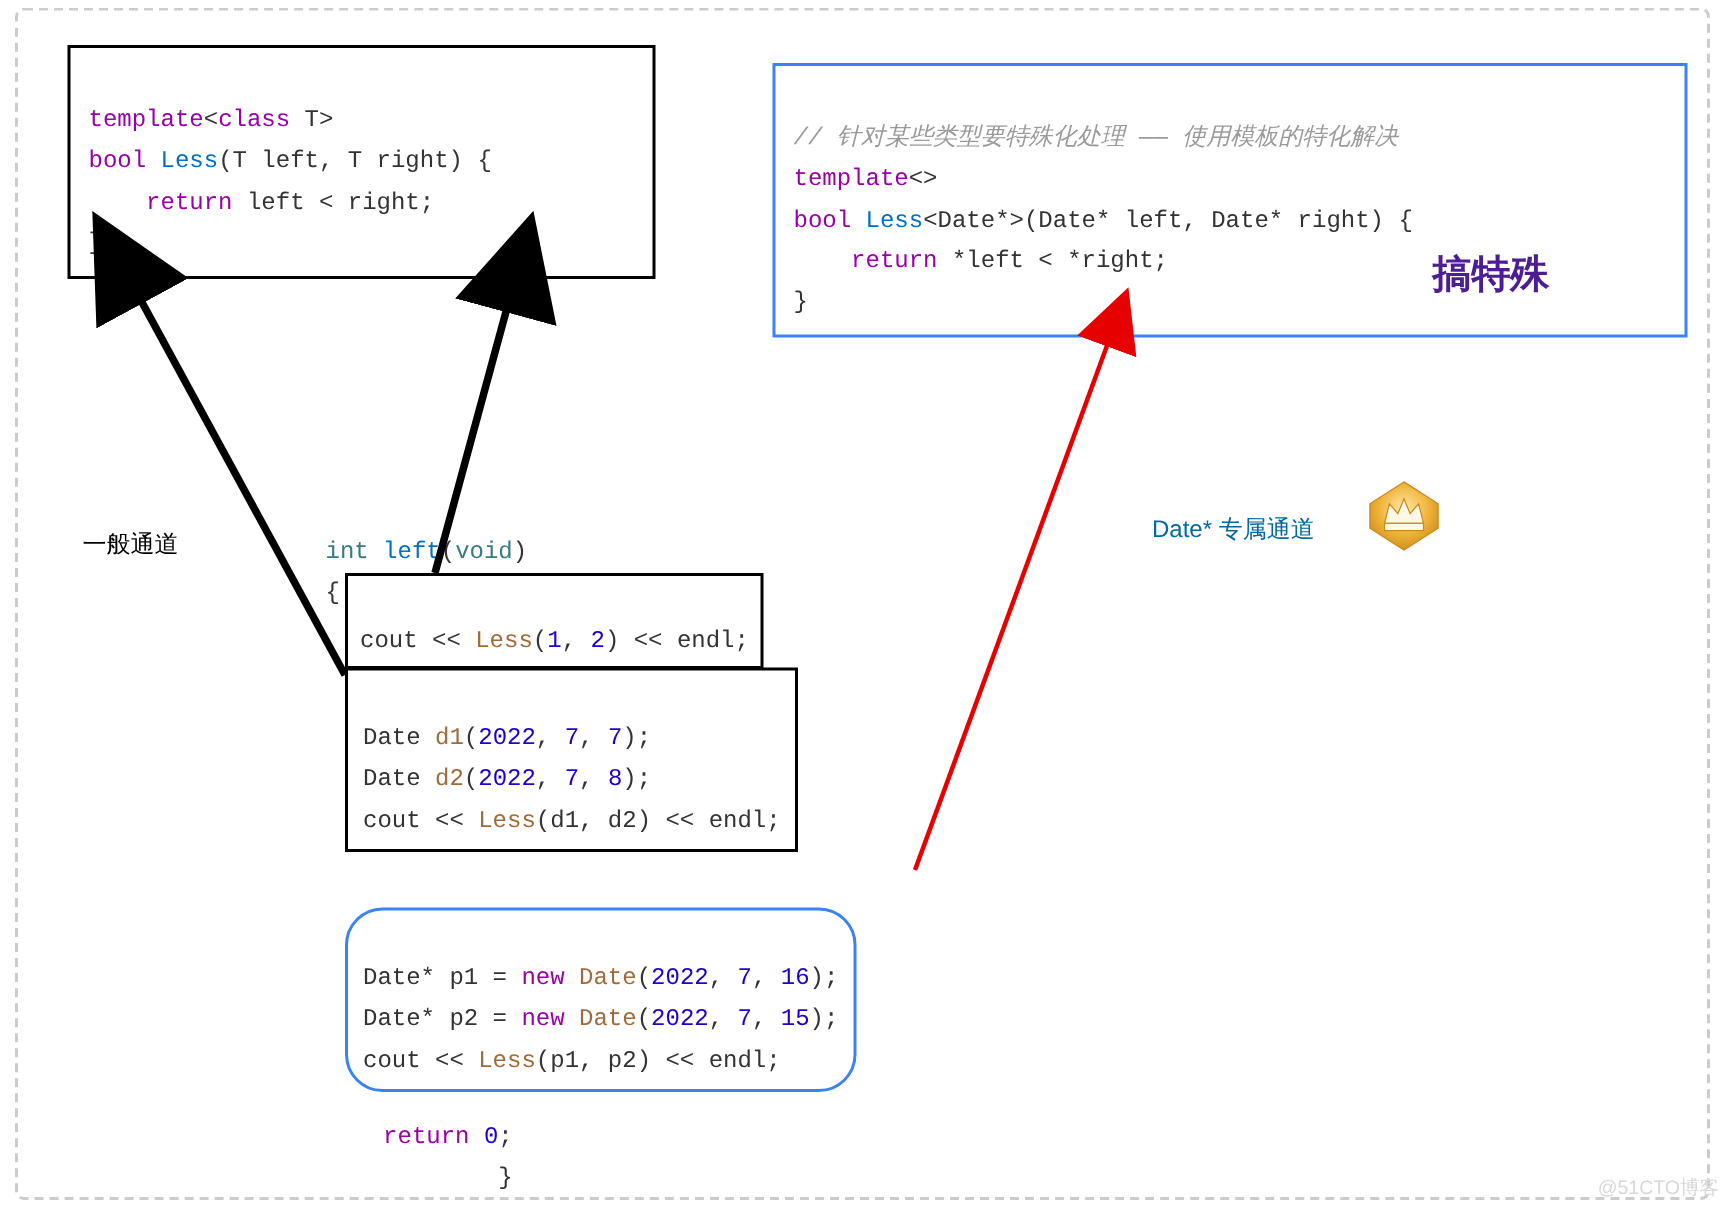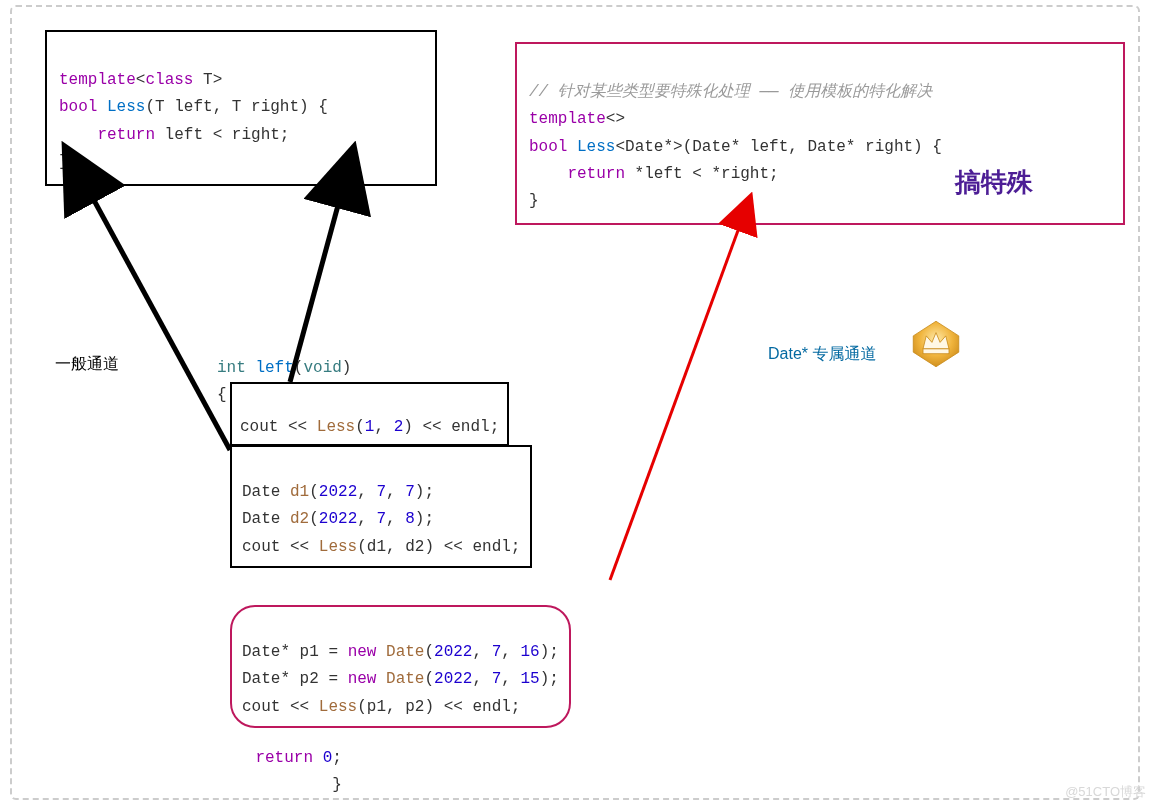--- a/index.html
+++ b/index.html
@@ -22,21 +22,21 @@
     height: 795px;
     border: 2px dashed #ccc;
     border-radius: 6px;
   }
   .box {
     position: absolute;
     padding: 8px 12px;
     white-space: pre;
   }
   .black-border { border: 2px solid #000; }
-  .red-border { border: 2px solid #be185d; }
+  .red-border { border: 2px solid #3b82f6; }
   .kw-purple { color: #9a00a8; }
   .kw-blue { color: #006fc5; }
   .kw-teal { color: #377c80; }
   .kw-brown { color: #a06b3b; }
   .comment { color: #9a9a9a; font-style: italic; }
   .plain { color: #333; }
   .num { color: #1c00cf; }
   .label { font-family: "Microsoft YaHei", sans-serif; font-size: 16px; position: absolute; }
   .big-label { font-family: "SimHei", "Microsoft YaHei", sans-serif; font-size: 26px; font-weight: 700; color: #4c1d95; }
   .red-text { color: #0369a1; }

